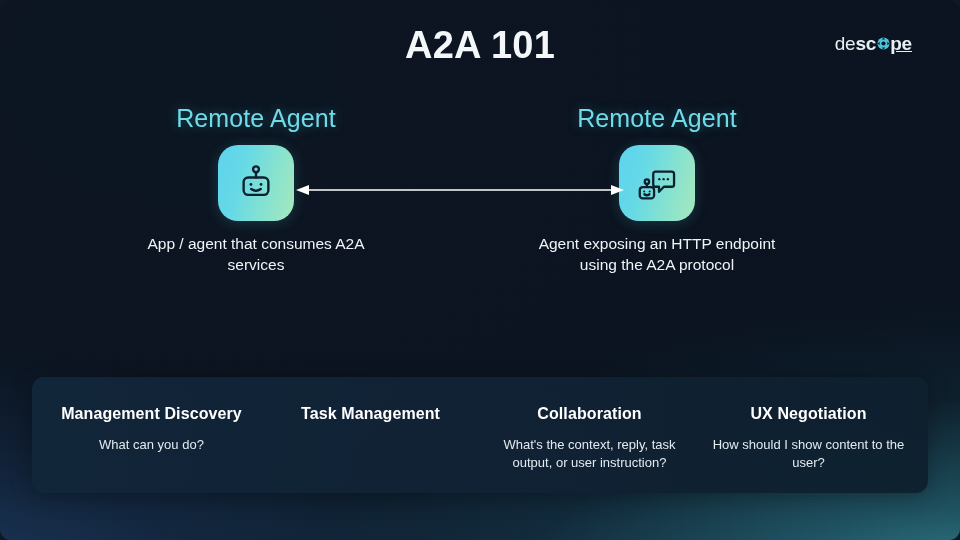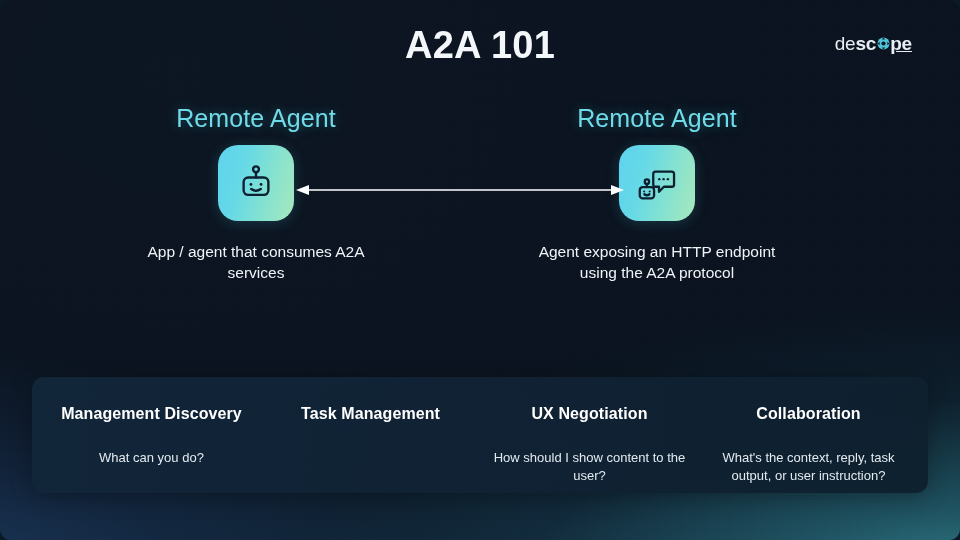--- a/index.html
+++ b/index.html
@@ -107,21 +107,21 @@
     height: 76px;
     border-radius: 20px;
     background: linear-gradient(105deg, #5ed3ee 0%, #66d9e6 32%, #86e2cf 66%, #a7e8bd 100%);
     display: flex;
     align-items: center;
     justify-content: center;
     box-shadow: 0 2px 14px rgba(80,200,225,0.20);
   }
 
   .agent-desc {
-    margin-top: 21px;
+    margin-top: 13px;
     font-size: 15.5px;
     line-height: 1.33;
     color: #f0f4f8;
   }
 
   
   #arrow {
     position: absolute;
     left: 296px;
     top: 183px;
@@ -148,21 +148,21 @@
     text-align: center;
     padding: 0 8px;
   }
   .feature-title {
     font-size: 16px;
     font-weight: bold;
     color: #ffffff;
     letter-spacing: 0.1px;
   }
   .feature-sub {
-    margin-top: 26px;
+    margin-top: 13px;
     font-size: 13px;
     line-height: 1.38;
     color: #e3eaf0;
   }
 </style>
 </head>
 <body>
 
 <div id="slide">
 
@@ -239,24 +239,24 @@
     <div class="feature">
       <div class="feature-title">Management Discovery</div>
       <div class="feature-sub">What can you do?</div>
     </div>
 
     <div class="feature">
       <div class="feature-title">Task Management</div>
     </div>
 
     <div class="feature">
+      <div class="feature-title">Collaboration</div>
+      <div class="feature-sub">What's the context, reply, task output, or user instruction?</div>
+    </div>
+
+    <div class="feature">
       <div class="feature-title">UX Negotiation</div>
       <div class="feature-sub">How should I show content to the user?</div>
     </div>
 
-    <div class="feature">
-      <div class="feature-title">Collaboration</div>
-      <div class="feature-sub">What's the context, reply, task output, or user instruction?</div>
-    </div>
-
   </div>
 
 </div>
 
 </body></html>

